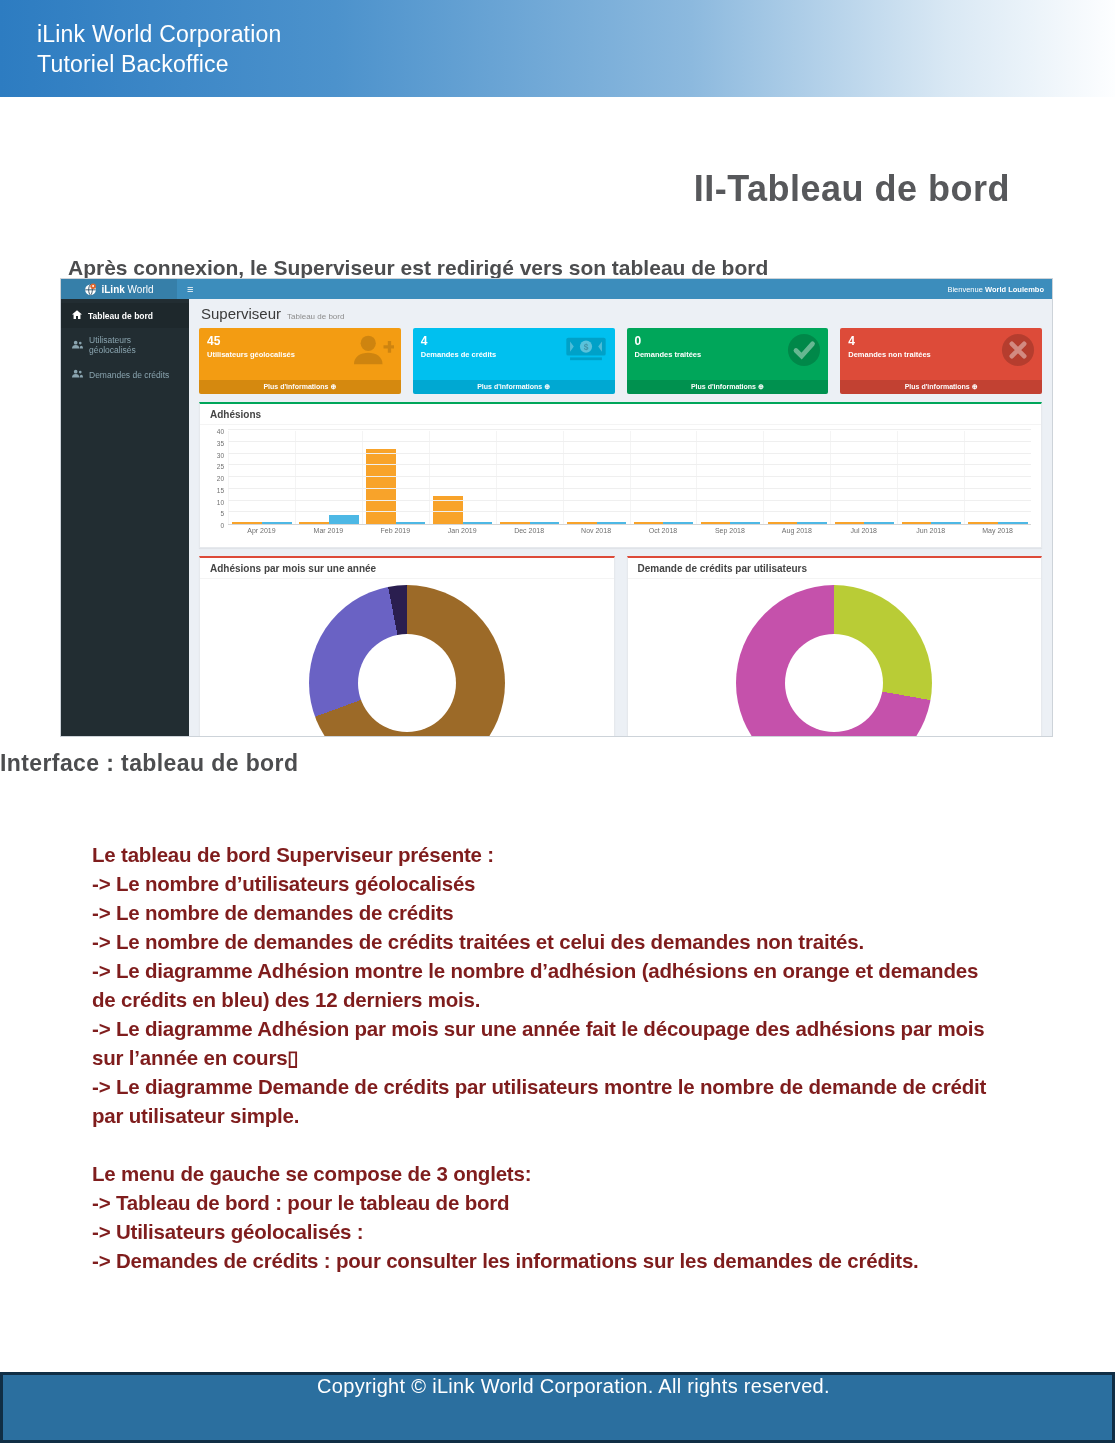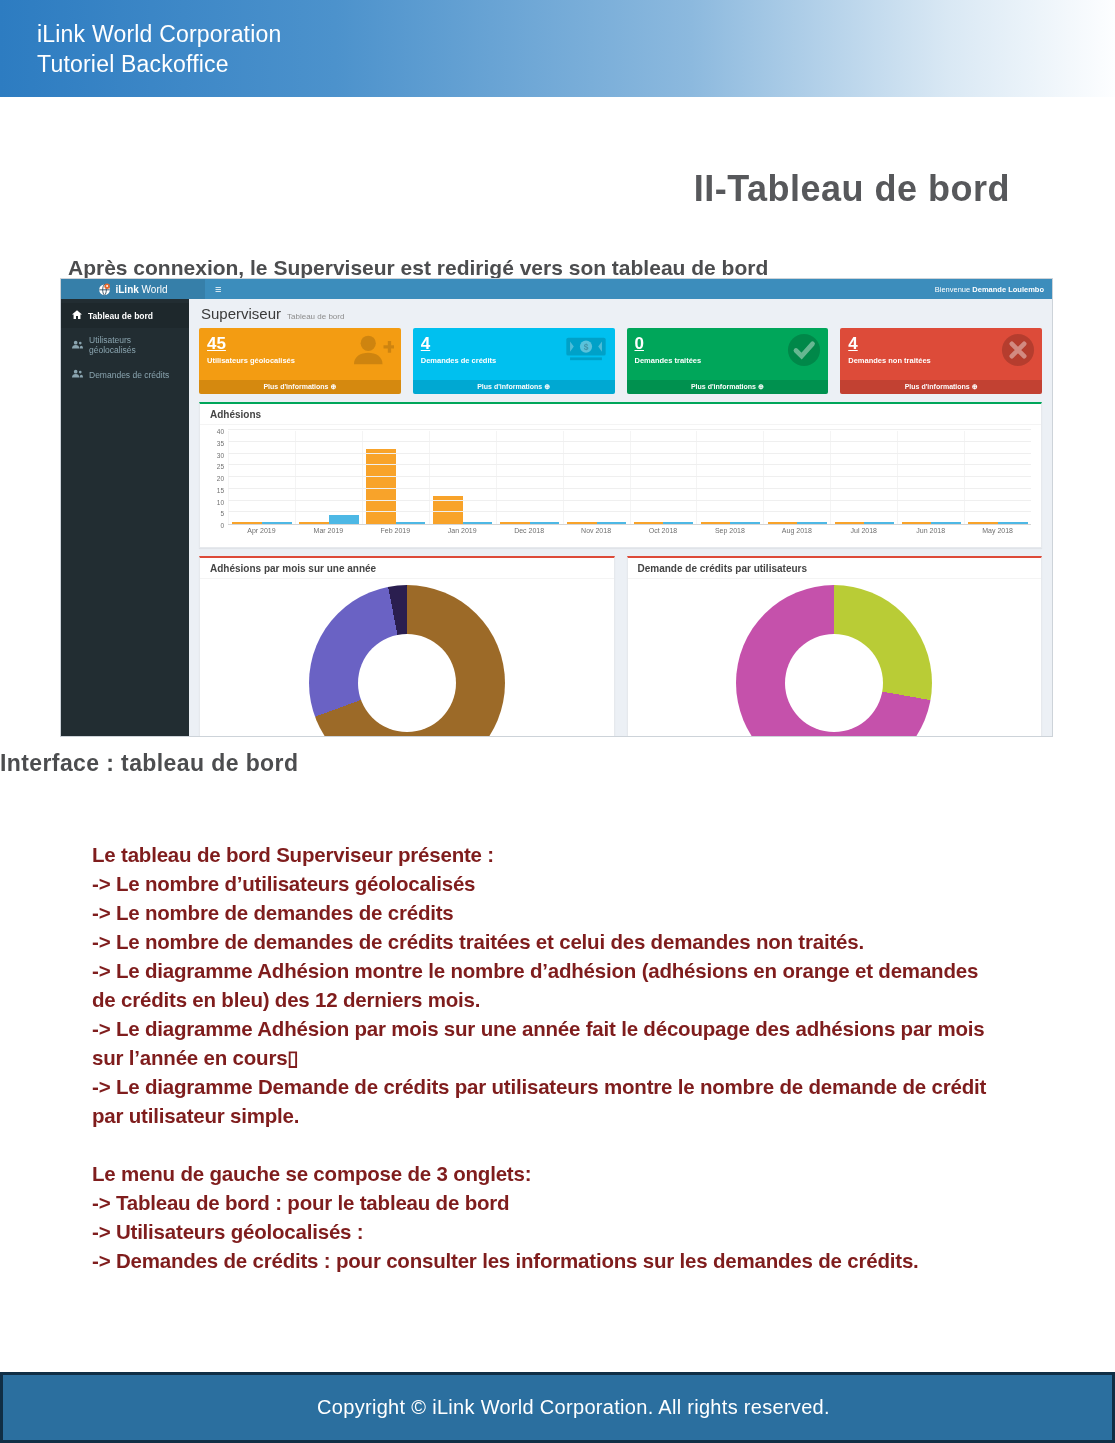--- a/index.html
+++ b/index.html
@@ -14,42 +14,42 @@
   .top-header div { font-size:23px; line-height:30px; font-weight:400; letter-spacing:.2px; }
 
   .doc-title { position:absolute; top:168px; left:0; width:1010px; text-align:right;
     font-size:36px; font-weight:bold; color:#57585b; letter-spacing:.5px; }
   .intro { position:absolute; top:256px; left:68px; font-size:21px; font-weight:bold; color:#4c4d4f; }
 
   
   .screenshot { position:absolute; left:60px; top:278px; width:993px; height:459px;
     background:#ecf0f5; overflow:hidden; border:1px solid #cdd3d9; }
   .nav { display:flex; height:20px; }
-  .logo { width:144px; background:#367fa9; color:#fff; display:flex; align-items:center;
+  .logo { width:116px; background:#367fa9; color:#fff; display:flex; align-items:center;
     justify-content:center; gap:4px; font-size:10px; }
   .logo svg { display:block; }
   .navbar { flex:1; background:#3c8dbc; color:#fff; display:flex; align-items:center; }
   .hamburger { font-size:11px; padding:0 10px; cursor:pointer; }
   .welcome { margin-left:auto; font-size:7.5px; padding-right:8px; }
   .welcome b { font-weight:bold; }
 
   .sidebar { position:absolute; left:0; top:20px; width:128px; bottom:0; background:#222d32; padding-top:4px; }
   .side-item { display:flex; align-items:center; gap:6px; padding:7px 11px; font-size:8.5px;
     color:#8aa4af; cursor:pointer; }
   .side-item svg { flex:0 0 auto; }
   .side-item.active { color:#ffffff; background:#1e282c; font-weight:bold; }
 
   .content { position:absolute; left:128px; top:20px; right:0; bottom:0; padding:4px 10px 0 10px; }
   .chead { display:flex; align-items:baseline; gap:6px; margin:2px 0 6px 2px; }
   .chead-title { font-size:15px; color:#3a3a3a; }
   .chead-sub { font-size:8px; color:#8c8c8c; }
 
   .cards { display:flex; gap:12px; }
   .card { flex:1; position:relative; height:66px; border-radius:2px; color:#fff; overflow:hidden; }
-  .card-value { font-size:17px; font-weight:bold; margin:6px 0 0 8px;text-decoration:underline; }
+  .card-value { font-size:12px; font-weight:bold; margin:6px 0 0 8px; }
   .card-label { font-size:7.5px; font-weight:bold; margin:2px 0 0 8px; }
   .card-icon { position:absolute; top:5px; right:7px; }
   .card-footer { position:absolute; left:0; right:0; bottom:0; height:14px; line-height:14px;
     background:rgba(0,0,0,0.12); text-align:center; font-size:7px; font-weight:bold; color:#fdfdfd; cursor:pointer; }
 
   .panel { background:#fff; border:1px solid #e6e9ed; box-shadow:0 1px 1px rgba(0,0,0,.05); }
   .bar-panel { margin-top:8px; border-top:2px solid #00a65a; height:146px; }
   .panel-title { font-size:10px; font-weight:600; color:#444; padding:5px 10px 4px 10px;
     border-bottom:1px solid #f4f4f4; }
   .bchart { display:flex; padding:6px 10px 0 6px; }
@@ -69,21 +69,21 @@
   .donut::after { content:""; position:absolute; left:25%; top:25%; width:50%; height:50%;
     border-radius:50%; background:#fff; }
 
   
   .caption { position:absolute; top:750px; left:0; width:1115px; 
     font-size:23px; font-weight:bold; color:#4c4d4f; letter-spacing:.4px; }
   .body-text { position:absolute; top:840px; left:92px; width:960px; }
   .body-line { font-size:20.5px; font-weight:bold; color:#7f1d1d; line-height:29px;
     white-space:nowrap; letter-spacing:-0.2px; }
   .footer { position:absolute; left:0; top:1372px; width:1115px; height:71px;
-    background:#2b6f9f; border:3px solid #102e45; display:flex; align-items:center; justify-content:center;padding-left:32px; }
+    background:#2b6f9f; border:3px solid #102e45; display:flex; align-items:flex-start; justify-content:center;padding-left:32px; }
   .footer span { color:#fff; font-size:20px; letter-spacing:.3px; }
 </style>
 </head>
 <body>
 
 <div class="page">
 
   <header class="top-header">
     <div>iLink World Corporation</div>
     <div>Tutoriel Backoffice</div>
@@ -102,21 +102,21 @@
               <circle cx="11.2" cy="4" r="3.4" fill="#e2672c"></circle>
               <circle cx="11.2" cy="3.6" r="1.2" fill="#ffffff"></circle>
             </svg>
           </span>
         <span><b>iLink</b> <span>World</span></span>
       </div>
       <div class="navbar">
         <span class="hamburger">≡</span>
         <span class="welcome">
           <span>Bienvenue</span>
-          <b>Demande Loulembo</b>
+          <b>World Loulembo</b>
         </span>
       </div>
     </div>
 
     <aside class="sidebar">
         <div class="side-item active">
           <span><svg width="10" height="9" viewBox="0 0 16 14" fill="currentColor">
               <path d="M8 0 L16 7 H13.5 V14 H9.6 V9.5 H6.4 V14 H2.5 V7 H0 Z"></path>
             </svg></span>
           <span>Tableau de bord</span>

